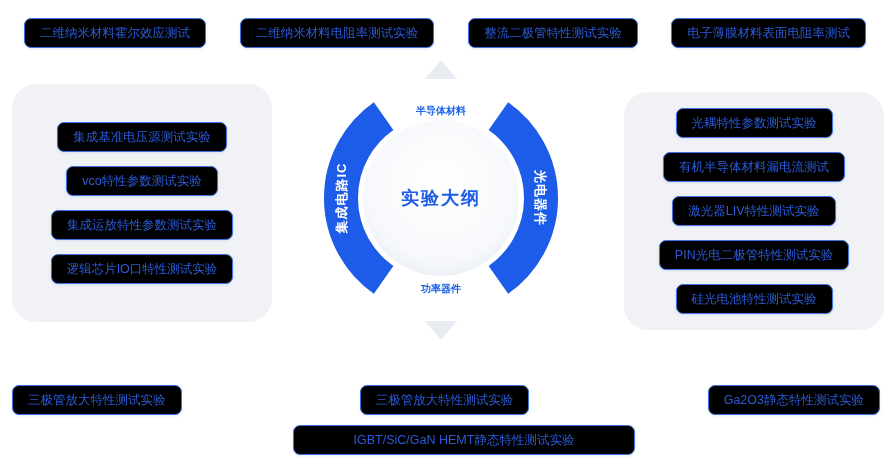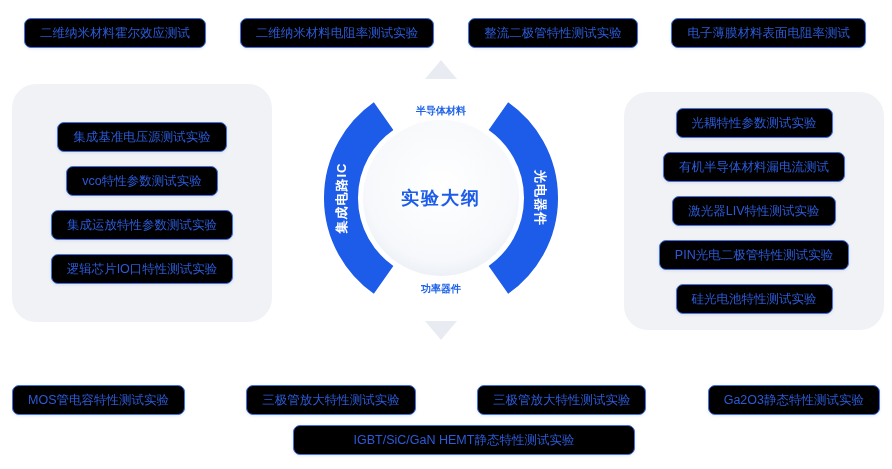--- a/index.html
+++ b/index.html
@@ -127,23 +127,20 @@
     <div class="gap-label gap-top">半导体材料</div>
     <div class="arc-label arc-left">集成电路IC</div>
     <div class="arc-label arc-right">光电器件</div>
     <div class="gap-label gap-bottom">功率器件</div>
     <div class="hub-title">实验大纲</div>
   </div>
 
 
   <div class="row row-b2">
     <div class="pill">
-        <span>MOS管电容特性测试实验</span>
-      </div>
-    <div class="pill">
         <span>三极管放大特性测试实验</span>
       </div>
     <div class="pill">
         <span>三极管放大特性测试实验</span>
       </div>
     <div class="pill">
         <span>Ga2O3静态特性测试实验</span>
       </div>
   </div>
 

